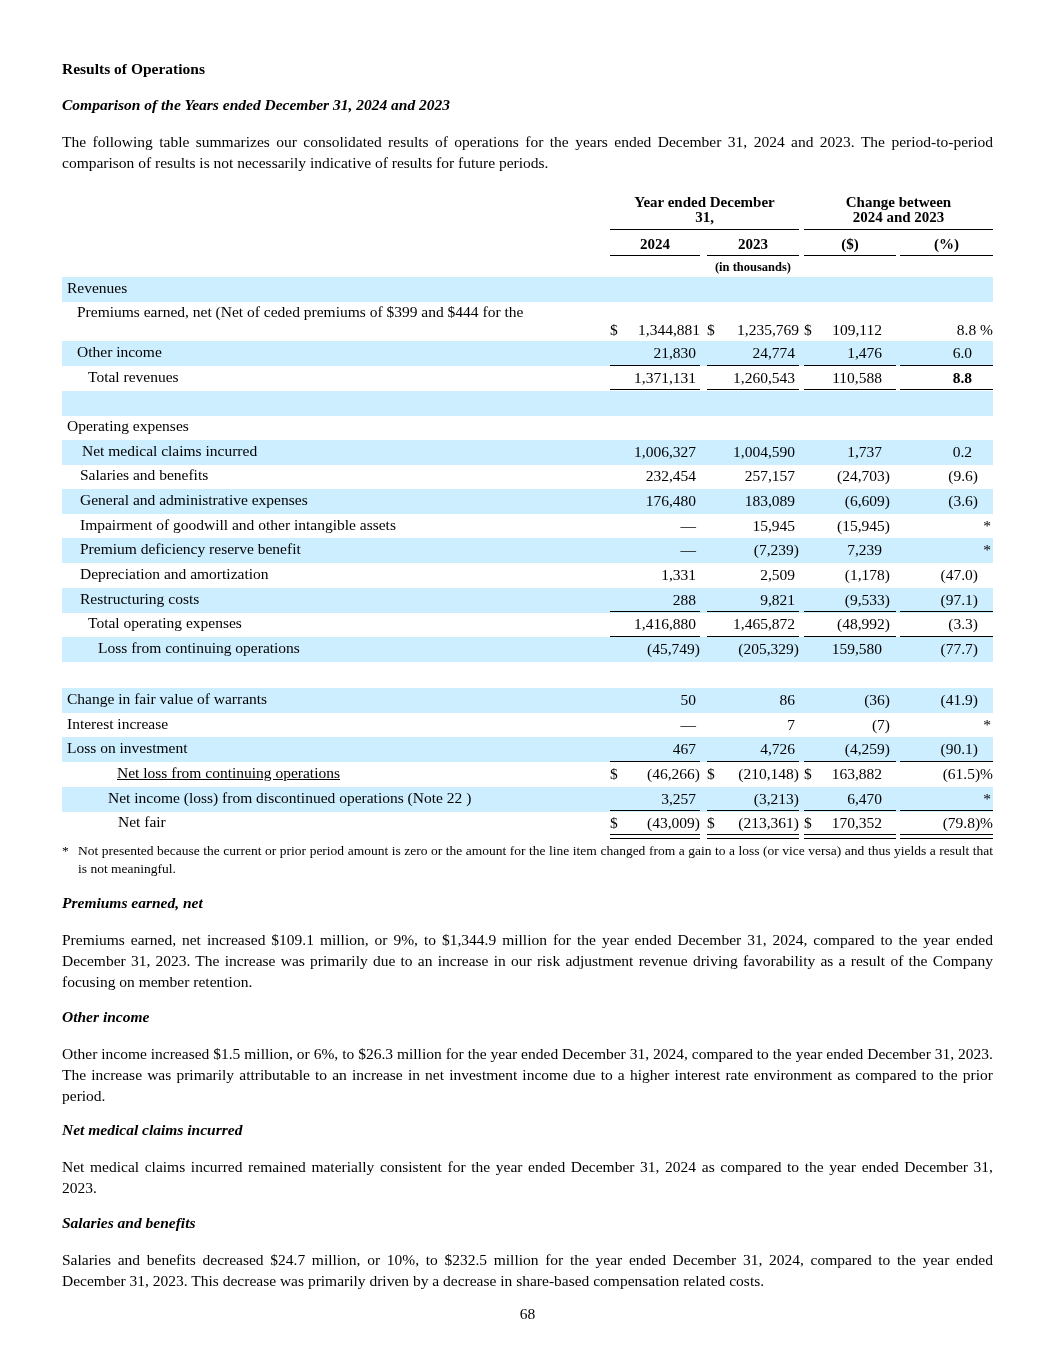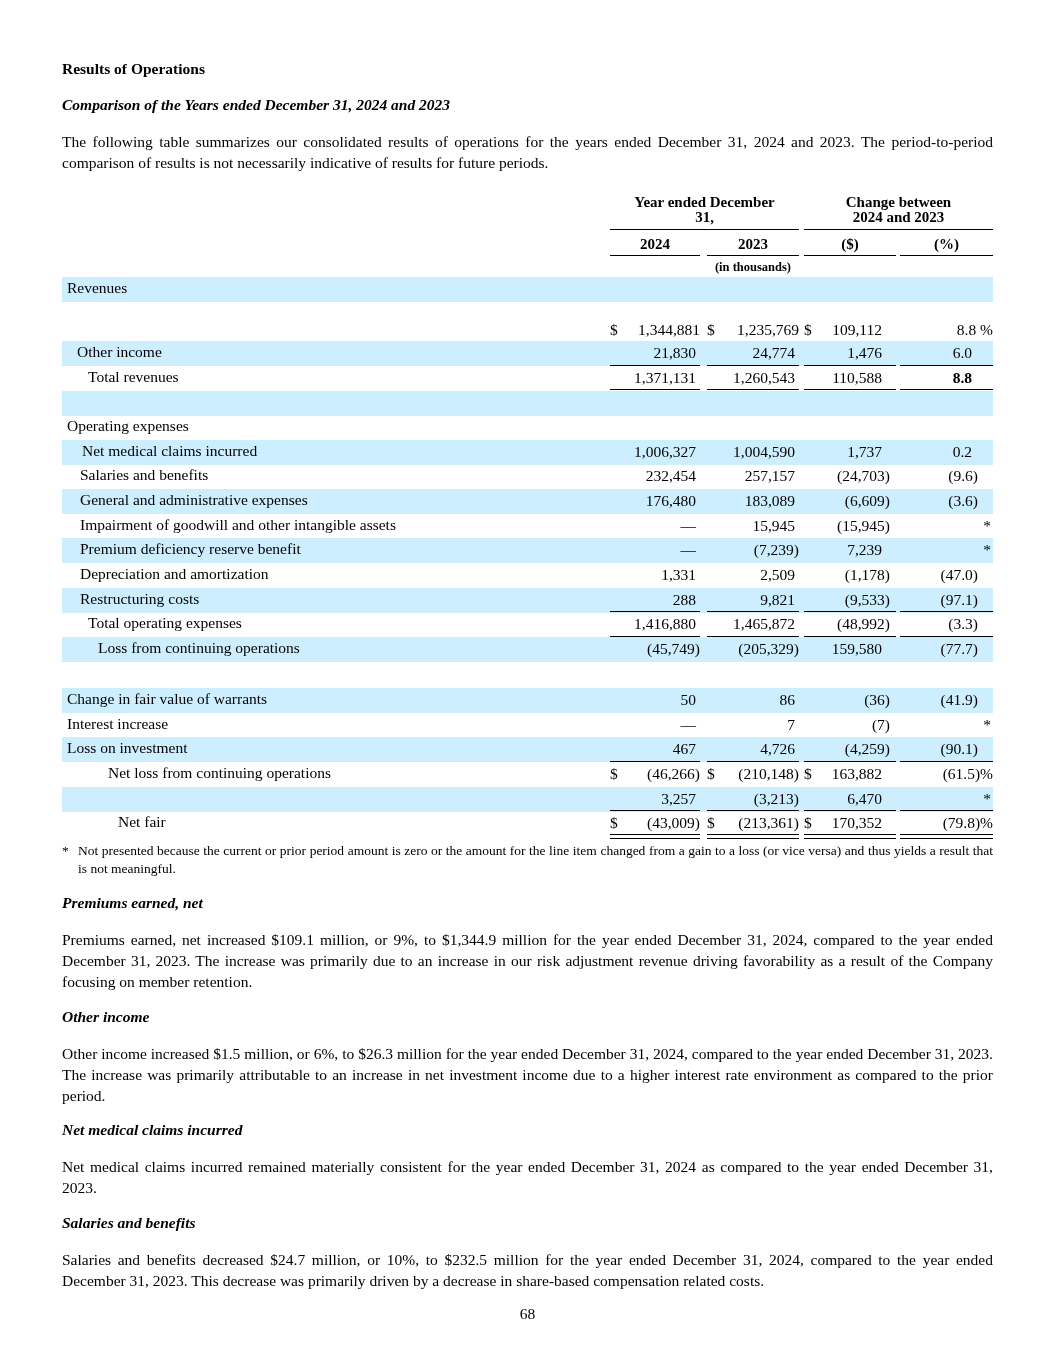--- a/index.html
+++ b/index.html
@@ -61,20 +61,21 @@
     <div class="ul" style="left:742px; width:92px; top:255px;"></div>
     <div class="ul" style="left:838px; width:93px; top:255px;"></div>
     <div class="hdr" style="left:645px; width:92px; top:260px; font-size:12.5px;">(in thousands)</div>
 
     <div class="row shade" style="top:277px;">
       <span class="label" style="left:5px;">Revenues</span>
     </div>
 
     <div class="row" style="top:302px; height:39px;">
       <span class="label" style="left:15px; top:1px; line-height:17px;">
+        <div>Premiums earned, net (Net of ceded premiums of $399 and $444 for the</div>
       </span>
       <span class="cell c1" style="top:19px;"><span class="dollar">$</span><span>1,344,881</span></span>
       <span class="cell c2" style="top:19px;"><span class="dollar">$</span><span>1,235,769</span></span>
       <span class="cell c3" style="top:19px; padding-right:14px; box-sizing:border-box;"><span class="dollar">$</span><span>109,112</span></span>
       <span class="cell c4" style="top:19px;">8.8 %</span>
     </div>
 
     <div class="row shade" style="top:341px;">
       <span class="label" style="left:15px;">Other income</span>
       <span class="cell c1" style="padding-right:4px; box-sizing:border-box;">21,830</span>
@@ -207,28 +208,29 @@
       <span class="cell c2" style="padding-right:4px; box-sizing:border-box;">4,726</span>
       <span class="cell c3" style="padding-right:6px; box-sizing:border-box;">(4,259)</span>
       <span class="cell c4" style="padding-right:15px; box-sizing:border-box;">(90.1)</span>
     </div>
     <div class="ul" style="left:548px; width:90px; top:761px;"></div>
     <div class="ul" style="left:645px; width:92px; top:761px;"></div>
     <div class="ul" style="left:742px; width:92px; top:761px;"></div>
     <div class="ul" style="left:838px; width:93px; top:761px;"></div>
 
     <div class="row" style="top:762px;">
-      <span class="label" style="left:46px;">Net loss from continuing operations</span>
+      <span class="label" style="left:55px;text-decoration:underline;">Net loss from continuing operations</span>
       <span class="cell c1"><span class="dollar">$</span><span>(46,266)</span></span>
       <span class="cell c2"><span class="dollar">$</span><span>(210,148)</span></span>
       <span class="cell c3" style="padding-right:14px; box-sizing:border-box;"><span class="dollar">$</span><span>163,882</span></span>
       <span class="cell c4">(61.5)%</span>
     </div>
 
     <div class="row shade" style="top:787px;">
+      <span class="label" style="left:46px;">Net income (loss) from discontinued operations (Note 22 )</span>
       <span class="cell c1" style="padding-right:4px; box-sizing:border-box;">3,257</span>
       <span class="cell c2" style="padding-right:0px; box-sizing:border-box;">(3,213)</span>
       <span class="cell c3" style="padding-right:14px; box-sizing:border-box;">6,470</span>
       <span class="cell c4" style="padding-right:2px; box-sizing:border-box;">*</span>
     </div>
     <div class="ul" style="left:548px; width:90px; top:810px;"></div>
     <div class="ul" style="left:645px; width:92px; top:810px;"></div>
     <div class="ul" style="left:742px; width:92px; top:810px;"></div>
     <div class="ul" style="left:838px; width:93px; top:810px;"></div>
 

